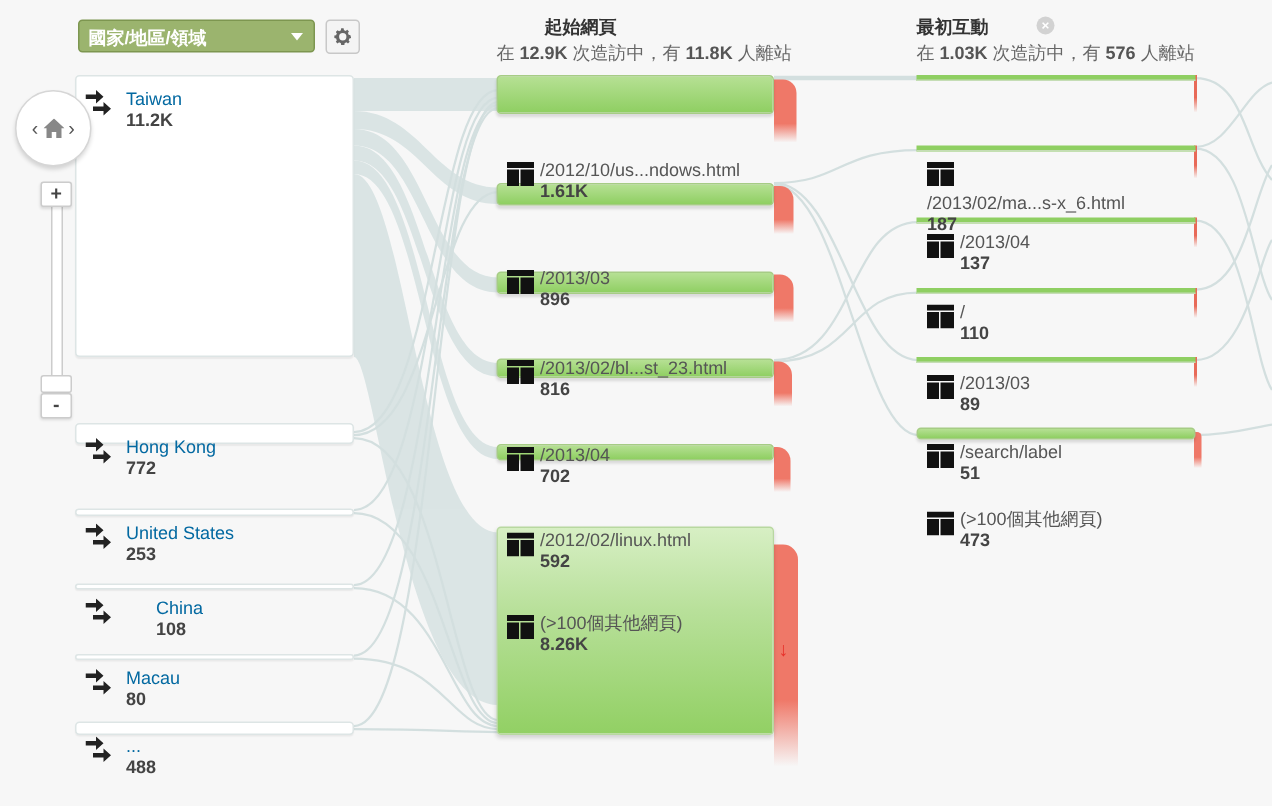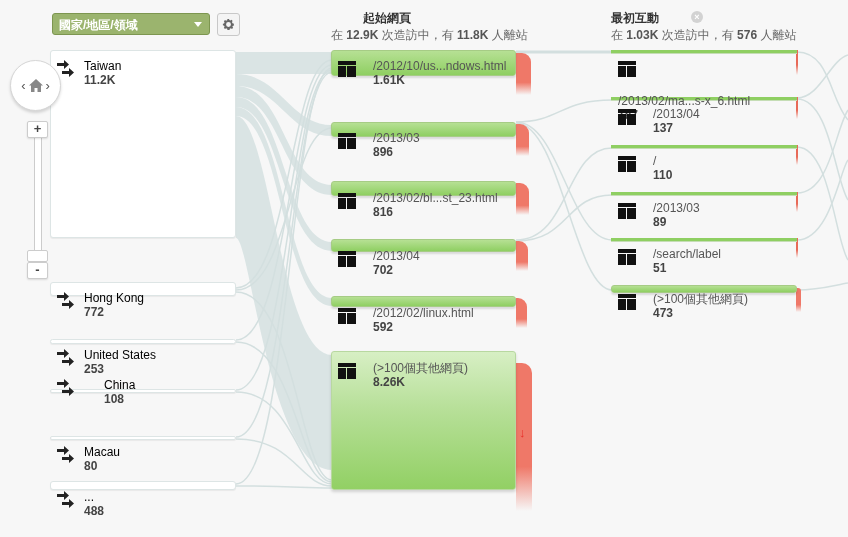--- a/index.html
+++ b/index.html
@@ -20,34 +20,34 @@
   .nav-circle span { cursor: pointer; }
   .zoom-plus, .zoom-minus { left: 27px; width: 21px; height: 17px; background: #fff; border: 1px solid #ccc; border-radius: 2px; z-index: 6; font-size: 13px; font-weight: bold; text-align: center; line-height: 14px; color: #444; cursor: pointer; box-shadow: 0 1px 2px rgba(0,0,0,0.12); }
   .zoom-plus { top: 121px; }
   .zoom-minus { top: 262px; }
   .zoom-track { left: 34px; top: 138px; width: 8px; height: 113px; background: #fff; border: 1px solid #ccc; border-top: none; border-bottom: none; z-index: 5; cursor: pointer; }
   .zoom-thumb { left: 27px; top: 250px; width: 21px; height: 12px; background: #fff; border: 1px solid #ccc; border-radius: 2px; z-index: 6; cursor: pointer; }
 
   
   .country-bar { background: #fff; border: 1px solid #dde5e5; border-radius: 3px; z-index: 3; cursor: pointer; box-shadow: 0 1px 1px rgba(0,0,0,0.06); }
   .country-label { z-index: 4; display: flex; gap: 5px; font-size: 12px; line-height: 14px; }
-  .country-label .name { color: #000000; }
+  .country-label .name { color: #0369a1; }
   .country-label .val { color: #444; font-weight: bold; }
   .arrows-icon { width: 22px; height: 24px; position: relative; margin-top: 1px; }
 
   
   .col-title { font-size: 12px; font-weight: bold; color: #333; z-index: 5; }
   .col-sub { font-size: 12px; color: #666; z-index: 5; }
   .col-sub b { color: #555; }
   .close-icon { left: 691px; top: 11px; width: 12px; height: 12px; border-radius: 50%; background: #d2d2d2; color: #fff; font-size: 9px; line-height: 12px; text-align: center; z-index: 5; cursor: pointer; font-weight: bold; }
 
   
   .page-bar { background: linear-gradient(#b6e094, #8fcf62); border: 1px solid #a6cc85; border-radius: 3px; z-index: 3; cursor: pointer; box-shadow: 0 2px 2px rgba(0,0,0,0.12); }
   .drop-bar { background: linear-gradient(#ef7868 0%, #ef7868 70%, rgba(239,120,104,0) 100%); border-radius: 0 9px 0 0; z-index: 2; cursor: pointer; }
-  .page-label { z-index: 4; display: flex; gap: 17px; font-size: 12px; line-height: 14px; }
+  .page-label { z-index: 4; display: flex; gap: 4px; font-size: 12px; line-height: 14px; margin-top: 47px; }
   .page-label .name { color: #555; white-space: nowrap; }
   .page-label .val { color: #444; font-weight: bold; }
   .page-icon { width: 18px; height: 16px; margin-top: 2px; flex: 0 0 auto; }
 
   .thin-bar { height: 4px; background: #8fcf62; border-bottom: 1px solid #c5ddb5; z-index: 3; cursor: pointer; }
   .thin-drop { width: 2px; background: linear-gradient(#e86a58 0%, #e86a58 60%, rgba(232,106,88,0) 100%); z-index: 2; }
   .big-page { background: linear-gradient(#d7efc4 0%, #b8e09a 40%, #92d064 100%); border: 1px solid #b8d8a0; border-radius: 3px; z-index: 3; cursor: pointer; box-shadow: 0 2px 3px rgba(0,0,0,0.15); }
   .drop-arrow { color: #e8302a; font-size: 13px; z-index: 4; font-weight: bold; }
 </style>
 </head>
@@ -143,21 +143,21 @@
   <svg class="arrows-icon" viewBox="0 0 22 24">
       <path fill="#222" d="M0 3h7V0l5 4.5L7 9V6H0z M5 11h7V8l5 4.5-5 4.5v-3H5z"></path>
     </svg>
   <div>
       <div class="name">United States</div>
       <div class="val">253</div>
     </div>
 </div>
 
 <div class="abs country-bar" style="left:50px;top:389px;width:186px;height:4px;"></div>
-<div class="abs country-label" style="left:57px;top:378px;gap:25px;">
+<div class="abs country-label" style="left:57px;top:398px;gap:25px;">
   <svg class="arrows-icon" viewBox="0 0 22 24">
       <path fill="#222" d="M0 3h7V0l5 4.5L7 9V6H0z M5 11h7V8l5 4.5-5 4.5v-3H5z"></path>
     </svg>
   <div>
       <div class="name">China</div>
       <div class="val">108</div>
     </div>
 </div>
 
 <div class="abs country-bar" style="left:50px;top:436px;width:186px;height:4px;"></div>

